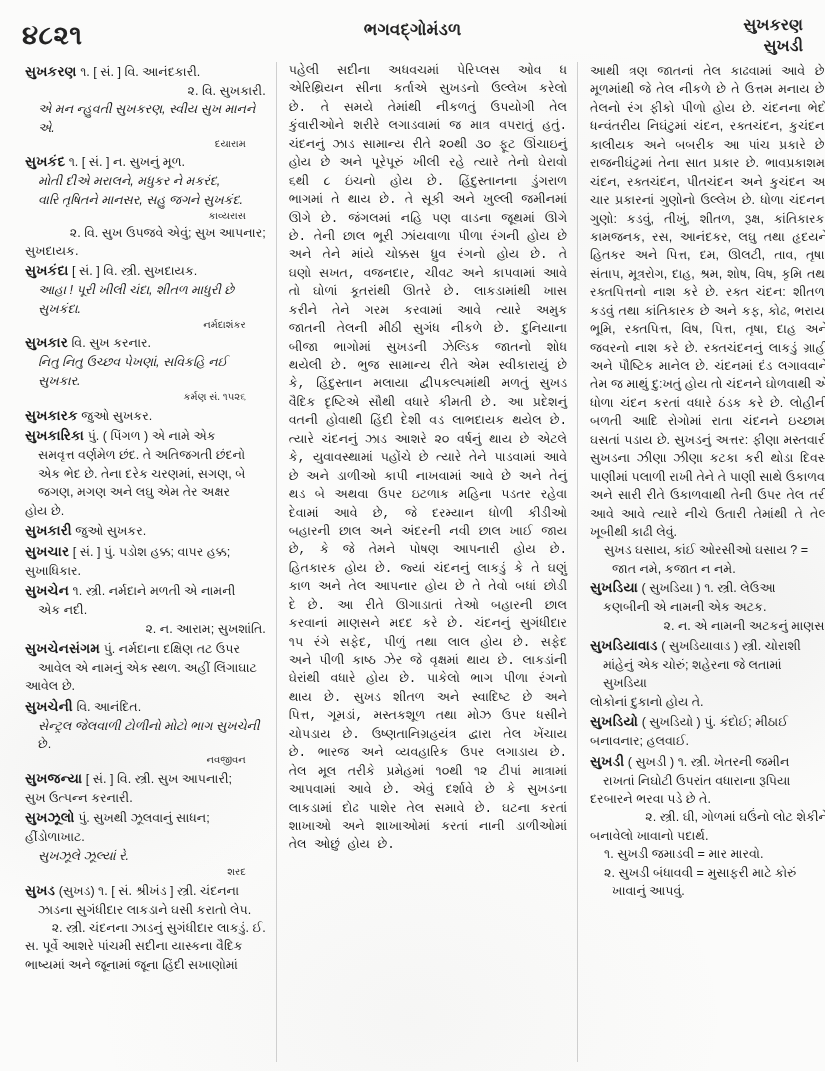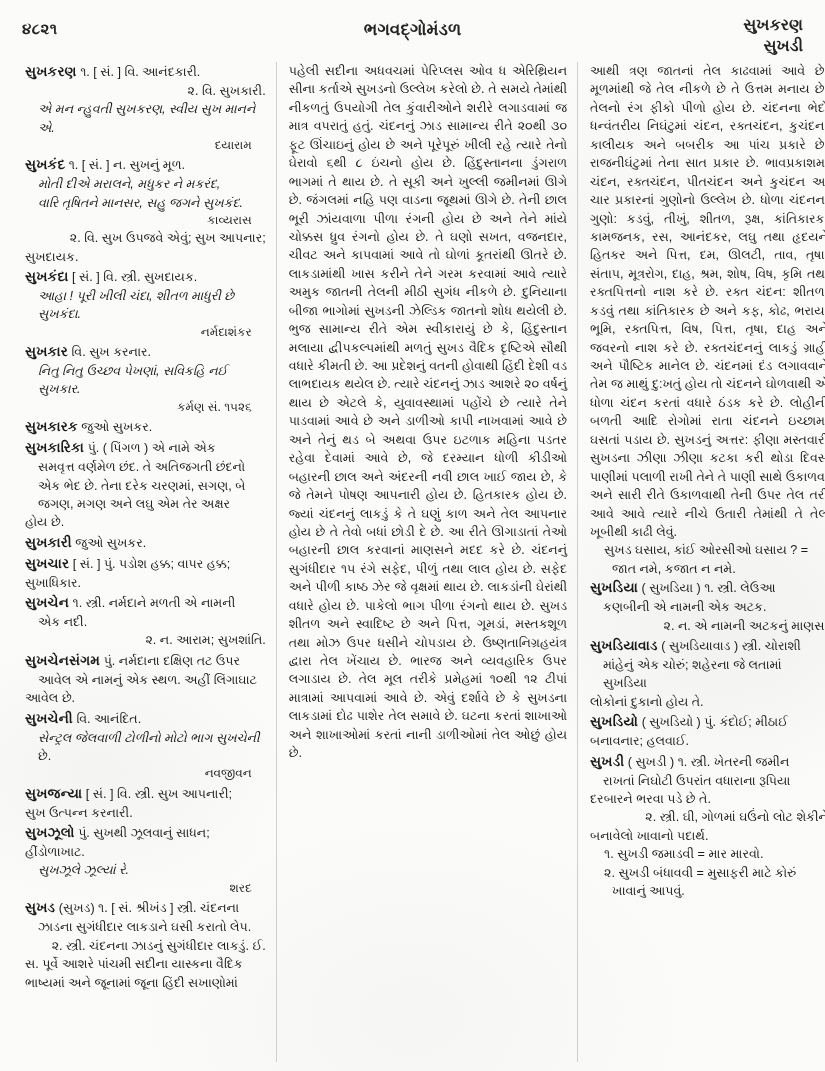--- a/index.html
+++ b/index.html
@@ -29,21 +29,21 @@
   
   #header {
     position: absolute;
     left: 0; top: 0;
     width: 825px;
     height: 62px;
   }
   .hdr-left {
     position: absolute;
     left: 22px; top: 20px;
-    font-size: 15px;
+    font-size: 26px;
     font-weight: bold;
     letter-spacing: 0.5px;
     color: #242424;
   }
   .hdr-center {
     position: absolute;
     left: 0; top: 20px;
     width: 825px;
     text-align: center;
     font-size: 17px;
@@ -71,21 +71,21 @@
     flex-direction: row;
     padding-left: 13px;
   }
   .col {
     position: relative;
     box-sizing: border-box;
     padding: 0 10px 0 12px;
     overflow: hidden;
   }
   .col-1 { width: 278px; }
-  .col-2 { width: 320px; border-left: 1px solid #cfcfcf; border-right: 1px solid #cfcfcf; }
+  .col-2 { width: 320px; border-left: 1px solid #cfcfcf; border-right: 1px solid #cfcfcf; font-family: Liberation Mono, monospace; }
   .col-3 { width: 275px; }
 
   .col-inner {
     font-size: 12.6px;
     line-height: 1.465;
     color: #1b1b1b;
   }
 
   
   .entry { margin: 0 0 1px 0; }
@@ -110,22 +110,22 @@
   }
   .quote {
     display: block;
     margin-left: 13px;
     line-height: 1.45;
     font-style: italic;
   }
   .cite {
     display: block;
     text-align: right;
-    font-size: 12px;
-    margin-right: 14px;
+    font-size: 10px;
+    margin-right: 20px;
   }
   .just {
     text-align: justify;
     text-justify: inter-word;
     hyphens: none;
   }
   .idiom {
     display: block;
     margin-left: 22px;
     text-indent: -8px;

